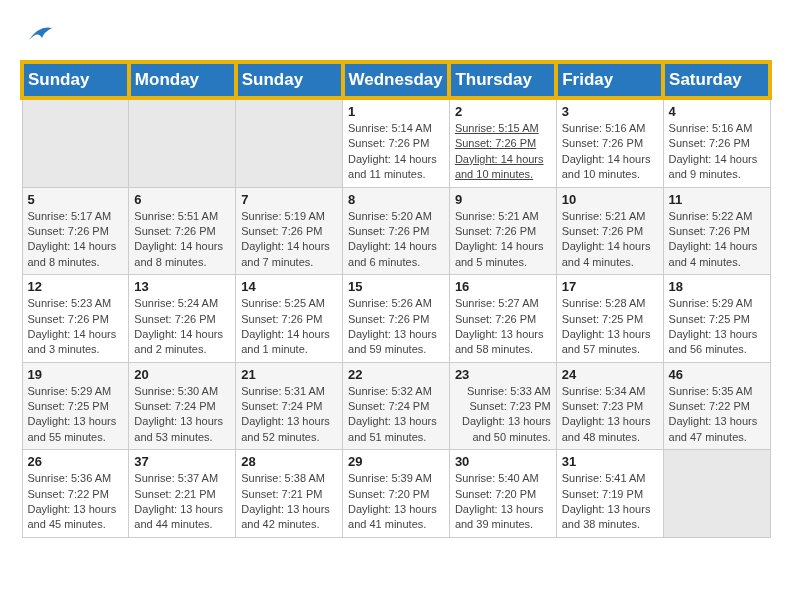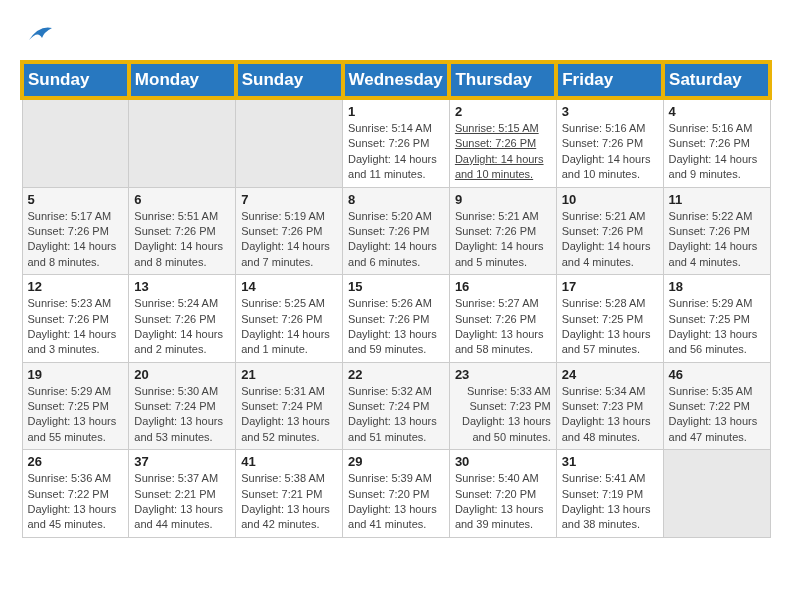--- a/index.html
+++ b/index.html
@@ -320,21 +320,21 @@
 and 45 minutes.</div>
         </td>
         <td>
           <span class="day-num">37</span>
           <div class="day-info" style="white-space: pre-line;">Sunrise: 5:37 AM
 Sunset: 2:21 PM
 Daylight: 13 hours
 and 44 minutes.</div>
         </td>
         <td>
-          <span class="day-num">41</span>
+          <span class="day-num">28</span>
           <div class="day-info" style="white-space: pre-line;">Sunrise: 5:38 AM
 Sunset: 7:21 PM
 Daylight: 13 hours
 and 42 minutes.</div>
         </td>
         <td>
           <span class="day-num">29</span>
           <div class="day-info" style="white-space: pre-line;">Sunrise: 5:39 AM
 Sunset: 7:20 PM
 Daylight: 13 hours

